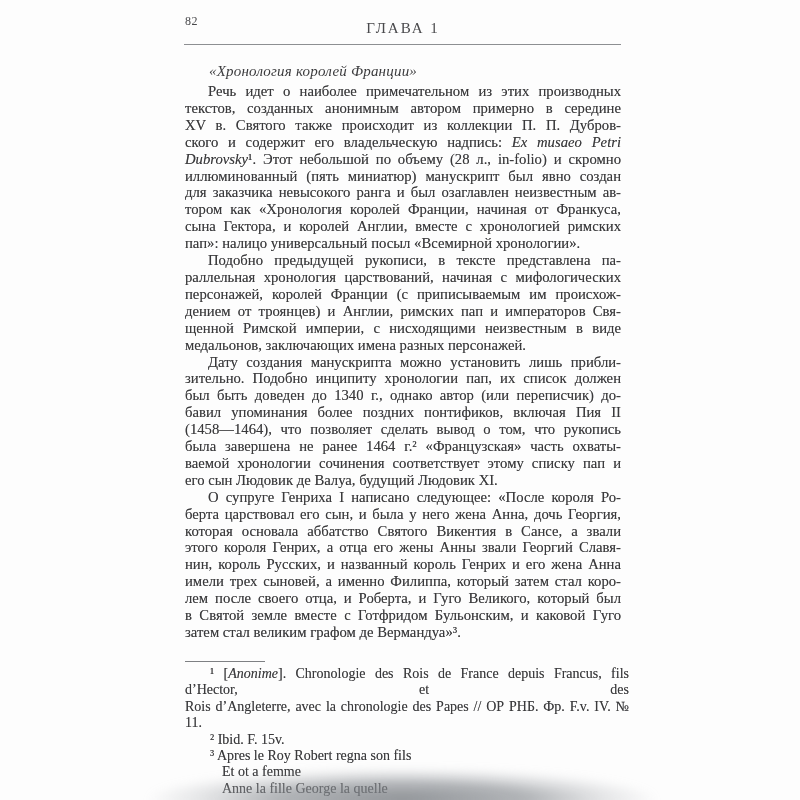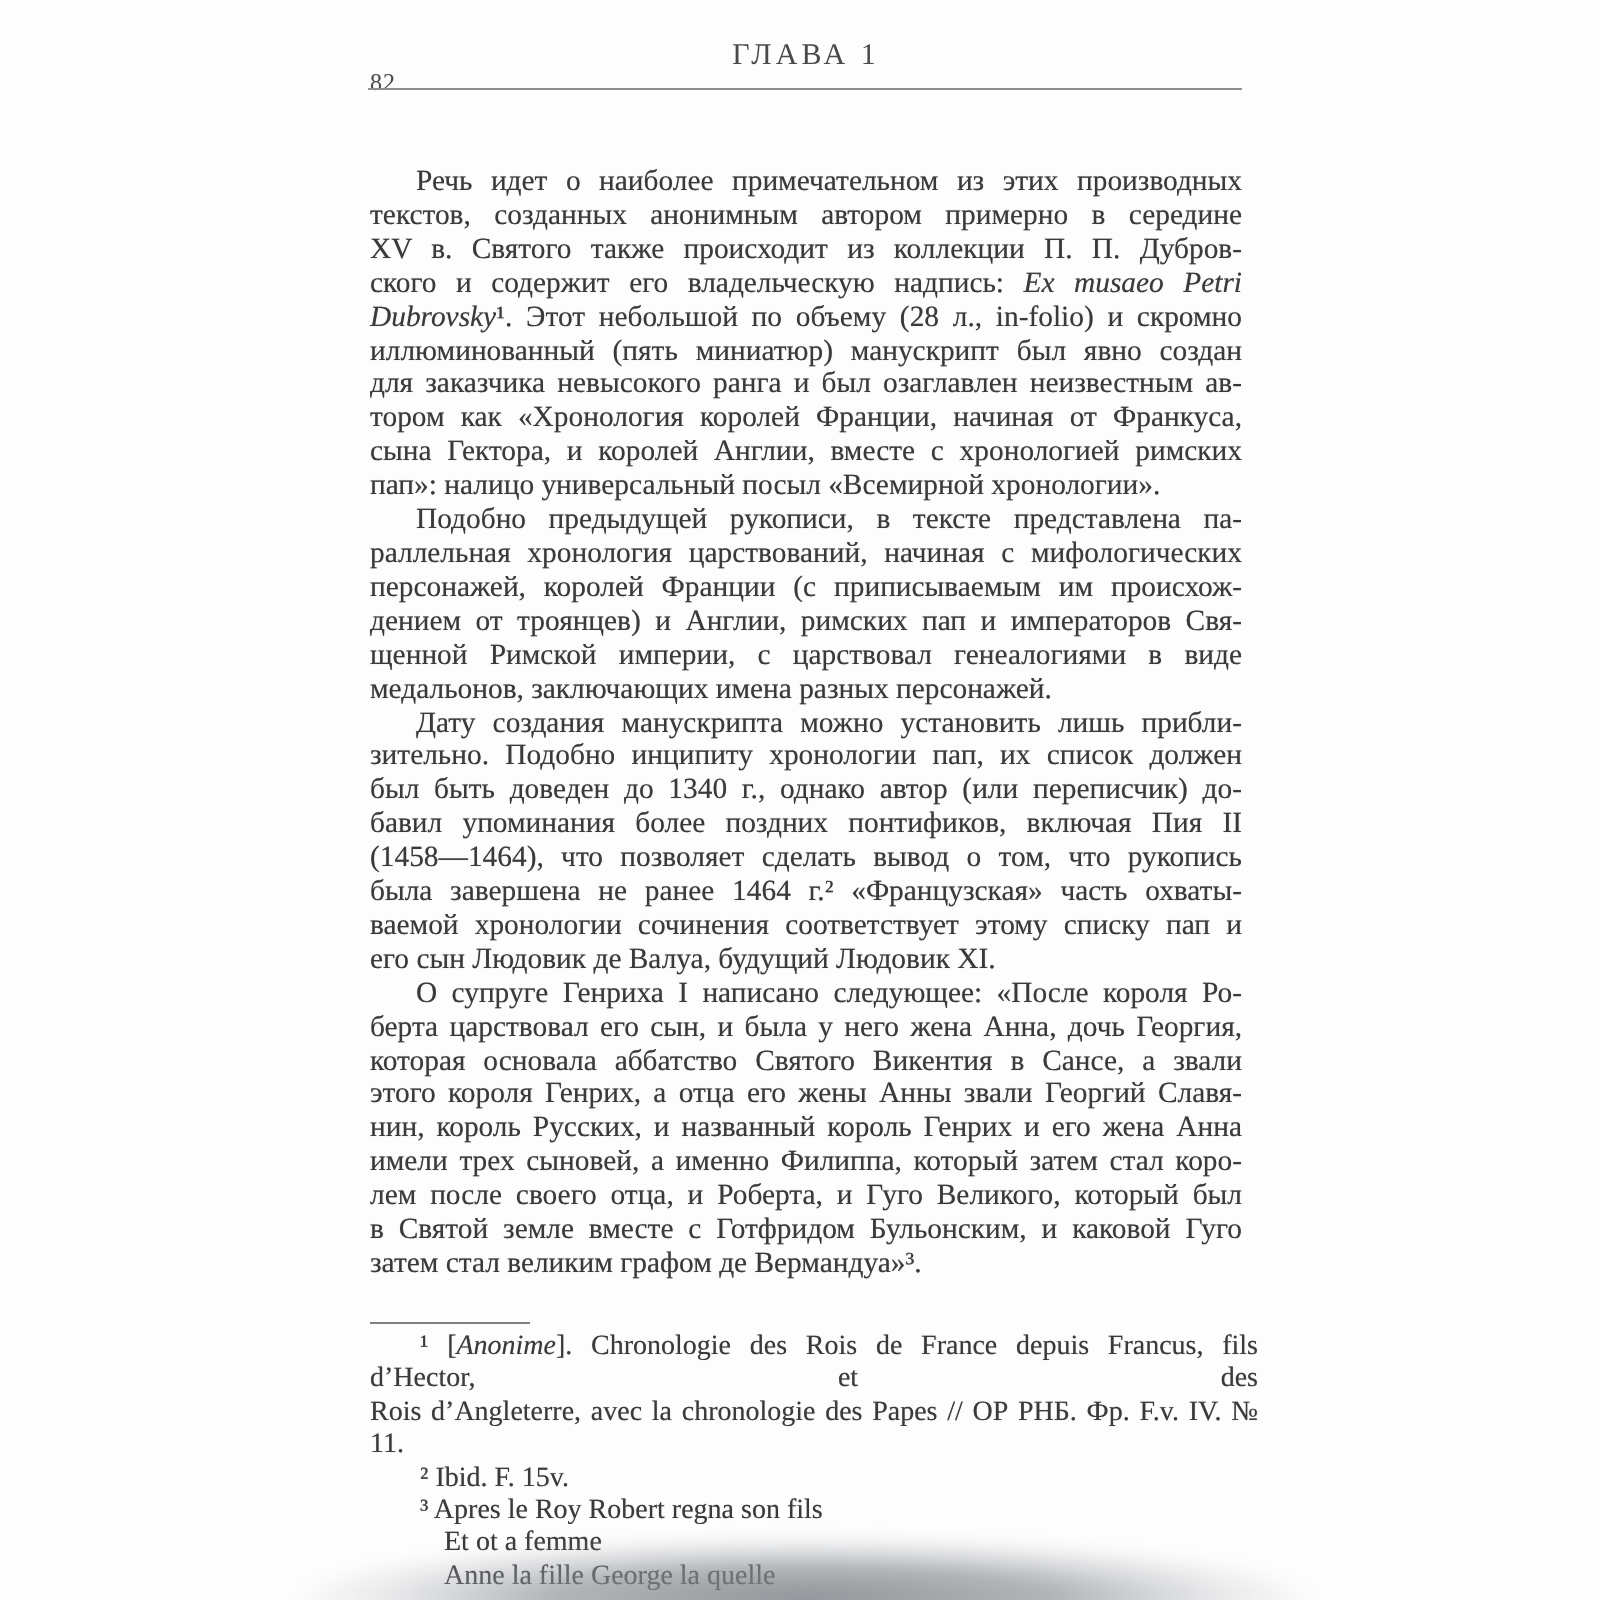--- a/index.html
+++ b/index.html
@@ -8,21 +8,21 @@
     background:#fdfdfd;
     overflow:hidden;
     position:relative;
     font-family:"Liberation Serif","DejaVu Serif",serif;
     color:#3a3a3c;
   }
   .page-scan{position:absolute;inset:0;}
 
   
   .page-number{
-    position:absolute;left:185px;top:34px;
+    position:absolute;left:185px;top:14px;
     font-size:12px;color:#47474a;letter-spacing:.5px;
   }
   .chapter-title{
     position:absolute;left:185px;top:20px;width:436px;
     text-align:center;font-size:15px;color:#4a4a4d;letter-spacing:2px;
   }
   .header-rule{
     position:absolute;left:184px;top:44px;width:437px;height:1px;
     background:#8d8f92;
   }
@@ -78,40 +78,41 @@
 </style>
 </head>
 <body>
 
 <div class="page-scan">
 
   <div class="page-number">82</div>
   <div class="chapter-title">ГЛАВА 1</div>
   <div class="header-rule"></div>
 
+  <div class="section-heading">«Хронология королей Франции»</div>
 
   <div class="body-text" id="body-text">
       <div>
         <div class="line first">Речь идет о наиболее примечательном из этих производных</div>
         <div class="line">текстов, созданных анонимным автором примерно в середине</div>
         <div class="line">XV в. Святого также происходит из коллекции П. П. Дубров-</div>
         <div class="line">ского и содержит его владельческую надпись: <i>Ex musaeo Petri</i></div>
         <div class="line"><i>Dubrovsky</i>¹. Этот небольшой по объему (28 л., in-folio) и скромно</div>
         <div class="line">иллюминованный (пять миниатюр) манускрипт был явно создан</div>
         <div class="line">для заказчика невысокого ранга и был озаглавлен неизвестным ав-</div>
         <div class="line">тором как «Хронология королей Франции, начиная от Франкуса,</div>
         <div class="line">сына Гектора, и королей Англии, вместе с хронологией римских</div>
         <div class="line last">пап»: налицо универсальный посыл «Всемирной хронологии».</div>
       </div>
       <div>
         <div class="line first">Подобно предыдущей рукописи, в тексте представлена па-</div>
         <div class="line">раллельная хронология царствований, начиная с мифологических</div>
         <div class="line">персонажей, королей Франции (с приписываемым им происхож-</div>
         <div class="line">дением от троянцев) и Англии, римских пап и императоров Свя-</div>
-        <div class="line">щенной Римской империи, с царствовал генеалогиями в виде</div>
+        <div class="line">щенной Римской империи, с нисходящими неизвестным в виде</div>
         <div class="line last">медальонов, заключающих имена разных персонажей.</div>
       </div>
       <div>
         <div class="line first">Дату создания манускрипта можно установить лишь прибли-</div>
         <div class="line">зительно. Подобно инципиту хронологии пап, их список должен</div>
         <div class="line">был быть доведен до 1340 г., однако автор (или переписчик) до-</div>
         <div class="line">бавил упоминания более поздних понтификов, включая Пия II</div>
         <div class="line">(1458—1464), что позволяет сделать вывод о том, что рукопись</div>
         <div class="line">была завершена не ранее 1464 г.² «Французская» часть охваты-</div>
         <div class="line">ваемой хронологии сочинения соответствует этому списку пап и</div>

